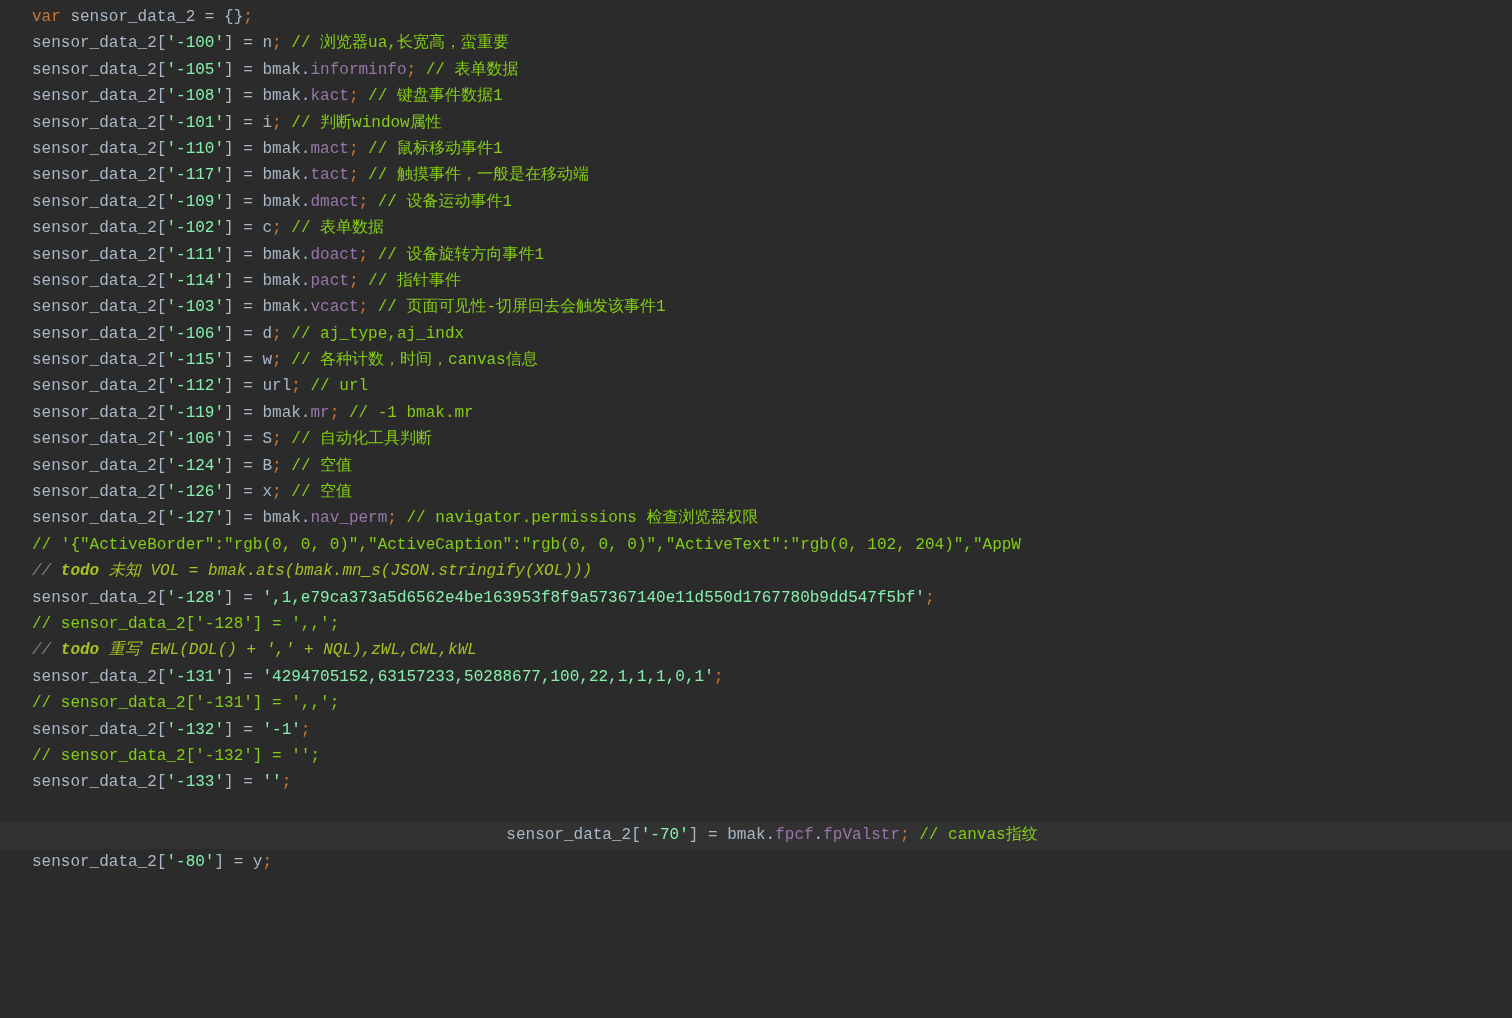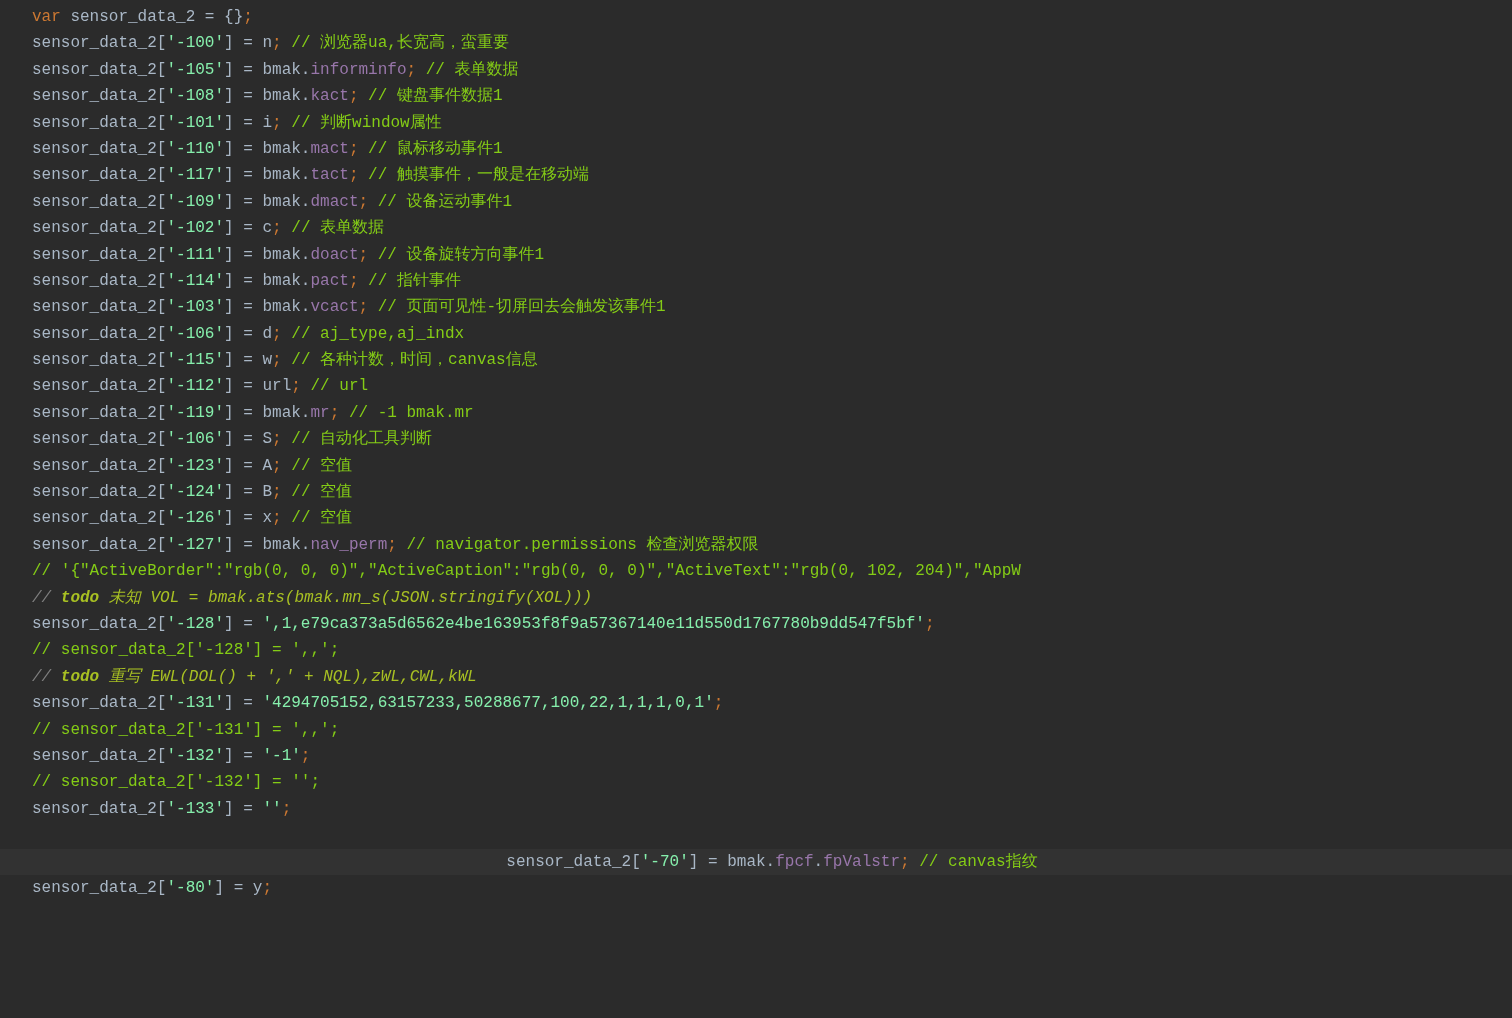--- a/index.html
+++ b/index.html
@@ -48,21 +48,20 @@
     <div class="code-line"><span class="identifier">sensor_data_2</span><span class="bracket">[</span><span class="string">'-109'</span><span class="bracket">] </span><span class="operator">= </span><span class="identifier">bmak</span><span class="operator">.</span><span class="property">dmact</span><span class="semicolon">;</span><span class="identifier">                 </span><span class="comment">//  设备运动事件1</span></div>
     <div class="code-line"><span class="identifier">sensor_data_2</span><span class="bracket">[</span><span class="string">'-102'</span><span class="bracket">] </span><span class="operator">= </span><span class="identifier">c</span><span class="semicolon">;</span><span class="identifier">                          </span><span class="comment">//  表单数据</span></div>
     <div class="code-line"><span class="identifier">sensor_data_2</span><span class="bracket">[</span><span class="string">'-111'</span><span class="bracket">] </span><span class="operator">= </span><span class="identifier">bmak</span><span class="operator">.</span><span class="property">doact</span><span class="semicolon">;</span><span class="identifier">                 </span><span class="comment">//  设备旋转方向事件1</span></div>
     <div class="code-line"><span class="identifier">sensor_data_2</span><span class="bracket">[</span><span class="string">'-114'</span><span class="bracket">] </span><span class="operator">= </span><span class="identifier">bmak</span><span class="operator">.</span><span class="property">pact</span><span class="semicolon">;</span><span class="identifier">                  </span><span class="comment">//  指针事件</span></div>
     <div class="code-line"><span class="identifier">sensor_data_2</span><span class="bracket">[</span><span class="string">'-103'</span><span class="bracket">] </span><span class="operator">= </span><span class="identifier">bmak</span><span class="operator">.</span><span class="property">vcact</span><span class="semicolon">;</span><span class="identifier">                 </span><span class="comment">//  页面可见性-切屏回去会触发该事件1</span></div>
     <div class="code-line"><span class="identifier">sensor_data_2</span><span class="bracket">[</span><span class="string">'-106'</span><span class="bracket">] </span><span class="operator">= </span><span class="identifier">d</span><span class="semicolon">;</span><span class="identifier">                          </span><span class="comment">//  aj_type,aj_indx</span></div>
     <div class="code-line"><span class="identifier">sensor_data_2</span><span class="bracket">[</span><span class="string">'-115'</span><span class="bracket">] </span><span class="operator">= </span><span class="identifier">w</span><span class="semicolon">;</span><span class="identifier">                          </span><span class="comment">//  各种计数，时间，canvas信息</span></div>
     <div class="code-line"><span class="identifier">sensor_data_2</span><span class="bracket">[</span><span class="string">'-112'</span><span class="bracket">] </span><span class="operator">= </span><span class="identifier">url</span><span class="semicolon">;</span><span class="identifier">                        </span><span class="comment">//  url</span></div>
     <div class="code-line"><span class="identifier">sensor_data_2</span><span class="bracket">[</span><span class="string">'-119'</span><span class="bracket">] </span><span class="operator">= </span><span class="identifier">bmak</span><span class="operator">.</span><span class="property">mr</span><span class="semicolon">;</span><span class="identifier">                    </span><span class="comment">//  -1 bmak.mr</span></div>
     <div class="code-line"><span class="identifier">sensor_data_2</span><span class="bracket">[</span><span class="string">'-106'</span><span class="bracket">] </span><span class="operator">= </span><span class="identifier">S</span><span class="semicolon">;</span><span class="identifier">                          </span><span class="comment">//  自动化工具判断</span></div>
-    <div class="code-line"><span class="identifier">sensor_data_2</span><span class="bracket">[</span><span class="string">'-123'</span><span class="bracket">] </span><span class="operator">= </span><span class="identifier">A</span><span class="semicolon">;</span><span class="identifier">                          </span><span class="comment">//  空值</span></div>
     <div class="code-line"><span class="identifier">sensor_data_2</span><span class="bracket">[</span><span class="string">'-124'</span><span class="bracket">] </span><span class="operator">= </span><span class="identifier">B</span><span class="semicolon">;</span><span class="identifier">                          </span><span class="comment">//  空值</span></div>
     <div class="code-line"><span class="identifier">sensor_data_2</span><span class="bracket">[</span><span class="string">'-126'</span><span class="bracket">] </span><span class="operator">= </span><span class="identifier">x</span><span class="semicolon">;</span><span class="identifier">                          </span><span class="comment">//  空值</span></div>
     <div class="code-line"><span class="identifier">sensor_data_2</span><span class="bracket">[</span><span class="string">'-127'</span><span class="bracket">] </span><span class="operator">= </span><span class="identifier">bmak</span><span class="operator">.</span><span class="property">nav_perm</span><span class="semicolon">;</span><span class="identifier">              </span><span class="comment">//  navigator.permissions 检查浏览器权限</span></div>
     <div class="code-line"><span class="comment">// '{"ActiveBorder":"rgb(0, 0, 0)","ActiveCaption":"rgb(0, 0, 0)","ActiveText":"rgb(0, 102, 204)","AppW</span></div>
     <div class="code-line"><span class="comment-italic">//  </span><span class="todo">todo</span><span class="todo-text"> 未知   VOL = bmak.ats(bmak.mn_s(JSON.stringify(XOL)))</span></div>
     <div class="code-line"><span class="identifier">sensor_data_2</span><span class="bracket">[</span><span class="string">'-128'</span><span class="bracket">] </span><span class="operator">= </span><span class="string">',1,e79ca373a5d6562e4be163953f8f9a57367140e11d550d1767780b9dd547f5bf'</span><span class="semicolon">;</span></div>
     <div class="code-line"><span class="comment">//  sensor_data_2['-128'] = ',,';</span></div>
     <div class="code-line"><span class="comment-italic">//  </span><span class="todo">todo</span><span class="todo-text"> 重写   EWL(DOL() + ',' + NQL),zWL,CWL,kWL</span></div>
     <div class="code-line"><span class="identifier">sensor_data_2</span><span class="bracket">[</span><span class="string">'-131'</span><span class="bracket">] </span><span class="operator">= </span><span class="string">'4294705152,63157233,50288677,100,22,1,1,1,0,1'</span><span class="semicolon">;</span></div>
     <div class="code-line"><span class="comment">//  sensor_data_2['-131'] = ',,';</span></div>

